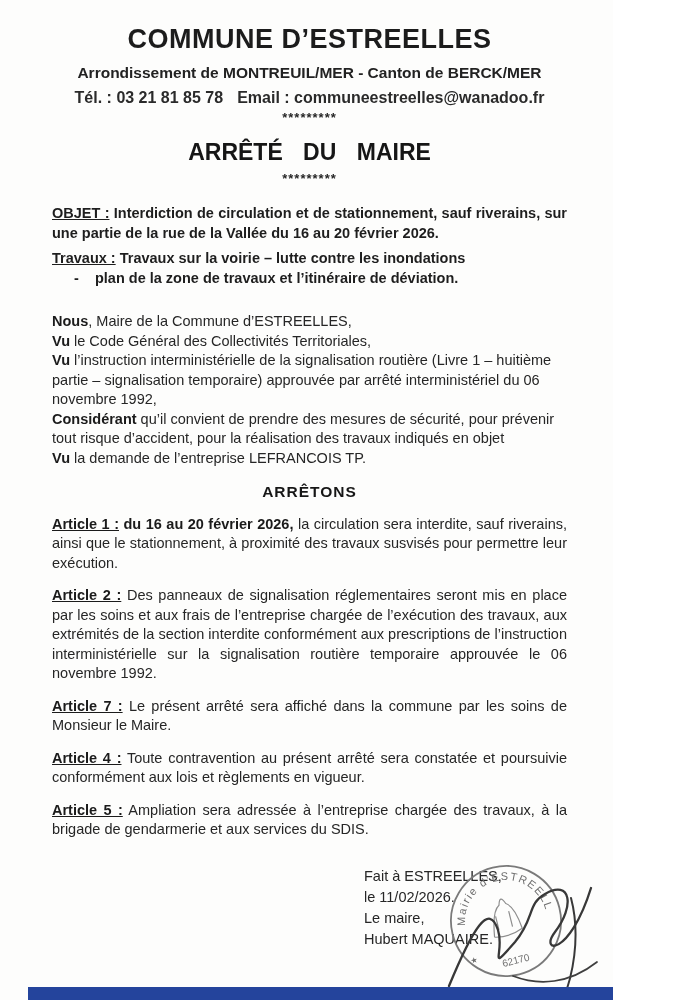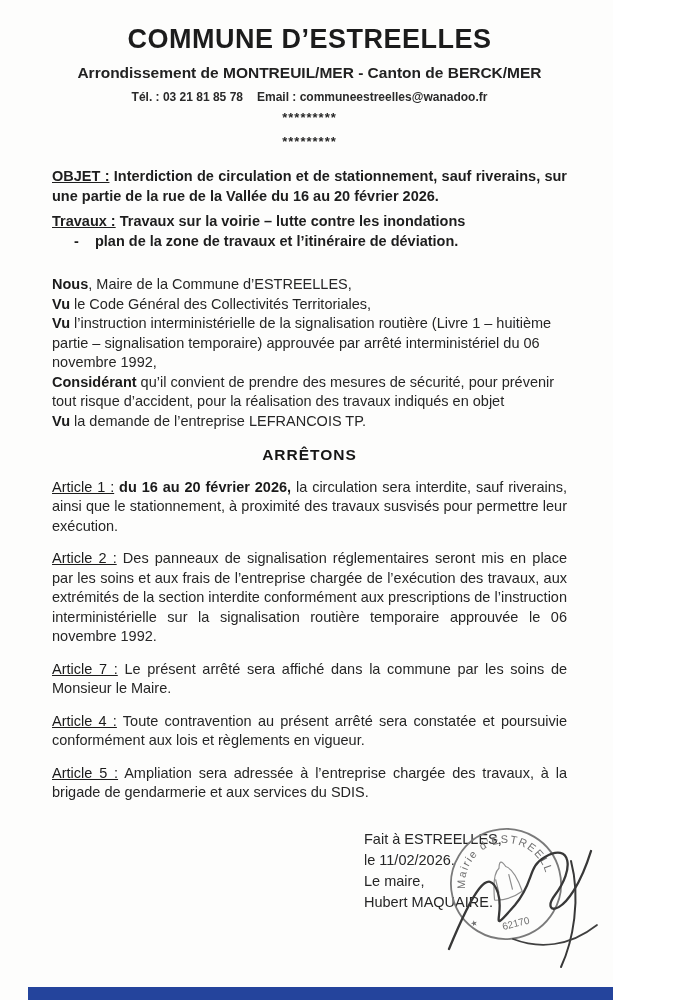--- a/index.html
+++ b/index.html
@@ -6,57 +6,58 @@
   html,body { background:#ffffff; }
   body { width:680px; height:1000px; font-family:"Liberation Sans", sans-serif; }
   .page {
     position:relative; width:613px; height:1000px; overflow:hidden;
     background:#fdfdfc; color:#262626; padding:24px 46px 0 52px;
     font-size:14.5px; line-height:19.5px;
   }
   .doc-header { text-align:center; }
   .commune { font-size:27px; font-weight:bold; letter-spacing:.5px; color:#1c1c1c; line-height:1.15; }
   .arr { margin-top:8px; font-size:15.5px; font-weight:bold; color:#222; }
-  .contact { margin-top:5px; font-size:12px; font-weight:bold; color:#2a2a2a; }
+  .contact { margin-top:5px; font-size:16px; font-weight:bold; color:#2a2a2a; }
   .contact .sep { display:inline-block; width:14px; }
   .stars { margin-top:1px; font-size:13px; font-weight:bold; letter-spacing:1px; }
   .title { margin-top:12px; font-size:23px; font-weight:bold; word-spacing:14px; color:#161616; line-height:1.1; }
   .stars2 { margin-top:4px; }
 
   .objet { margin-top:16px; font-weight:bold; text-align:justify; color:#1e1e1e; }
   .objet .lbl { text-decoration:underline; }
   .travaux { margin-top:6px; font-weight:bold; color:#1e1e1e; }
   .travaux .lbl { text-decoration:underline; }
   .travaux-detail { padding-left:22px; white-space:pre-wrap; }
 
   .preamble { margin-top:24px; }
   .pfx { font-weight:bold; color:#1b1b1b; }
 
   .arretons { margin-top:14px; text-align:center; font-size:15.5px; font-weight:bold; letter-spacing:1px; color:#161616; }
 
   .article { margin-top:13px; text-align:justify; }
-  .article .lbl { font-weight:normal; text-decoration:underline; color:#1b1b1b; }
+  .article .lbl { font-weight:bold; text-decoration:underline; color:#1b1b1b; }
   .article .lead { font-weight:bold; color:#1b1b1b; }
 
   .signature-row { position:relative; margin-top:26px; padding-left:312px; line-height:21px; }
   .stamp-wrap { position:absolute; right:-44px; top:-30px; width:190px; height:175px; pointer-events:none; }
   .stamp-wrap svg { display:block; }
 
   .bottom-bar { position:absolute; left:28px; right:0; bottom:0; height:13px; background:#24449c; }
 </style>
 </head>
 <body>
 
 <div class="page">
 
   <header class="doc-header">
     <h1 class="commune">COMMUNE D’ESTREELLES</h1>
     <div class="arr">Arrondissement de MONTREUIL/MER  - Canton de BERCK/MER</div>
     <div class="contact"><span>Tél. : 03 21 81 85 78</span><span class="sep"></span><span>Email : communeestreelles@wanadoo.fr</span></div>
     <div class="stars">*********</div>
+    <div class="title">ARRÊTÉ DU MAIRE</div>
     <div class="stars stars2">*********</div>
   </header>
 
   <p class="objet"><span class="lbl">OBJET :</span><span> Interdiction de circulation et de stationnement, sauf riverains, sur une partie de la rue de la Vallée du 16 au 20 février 2026.</span></p>
 
   <div class="travaux">
     <div><span class="lbl">Travaux :</span><span> Travaux sur la voirie – lutte contre les inondations</span></div>
     <div class="travaux-detail">-    plan de la zone de travaux et l’itinéraire de déviation.</div>
   </div>
 

